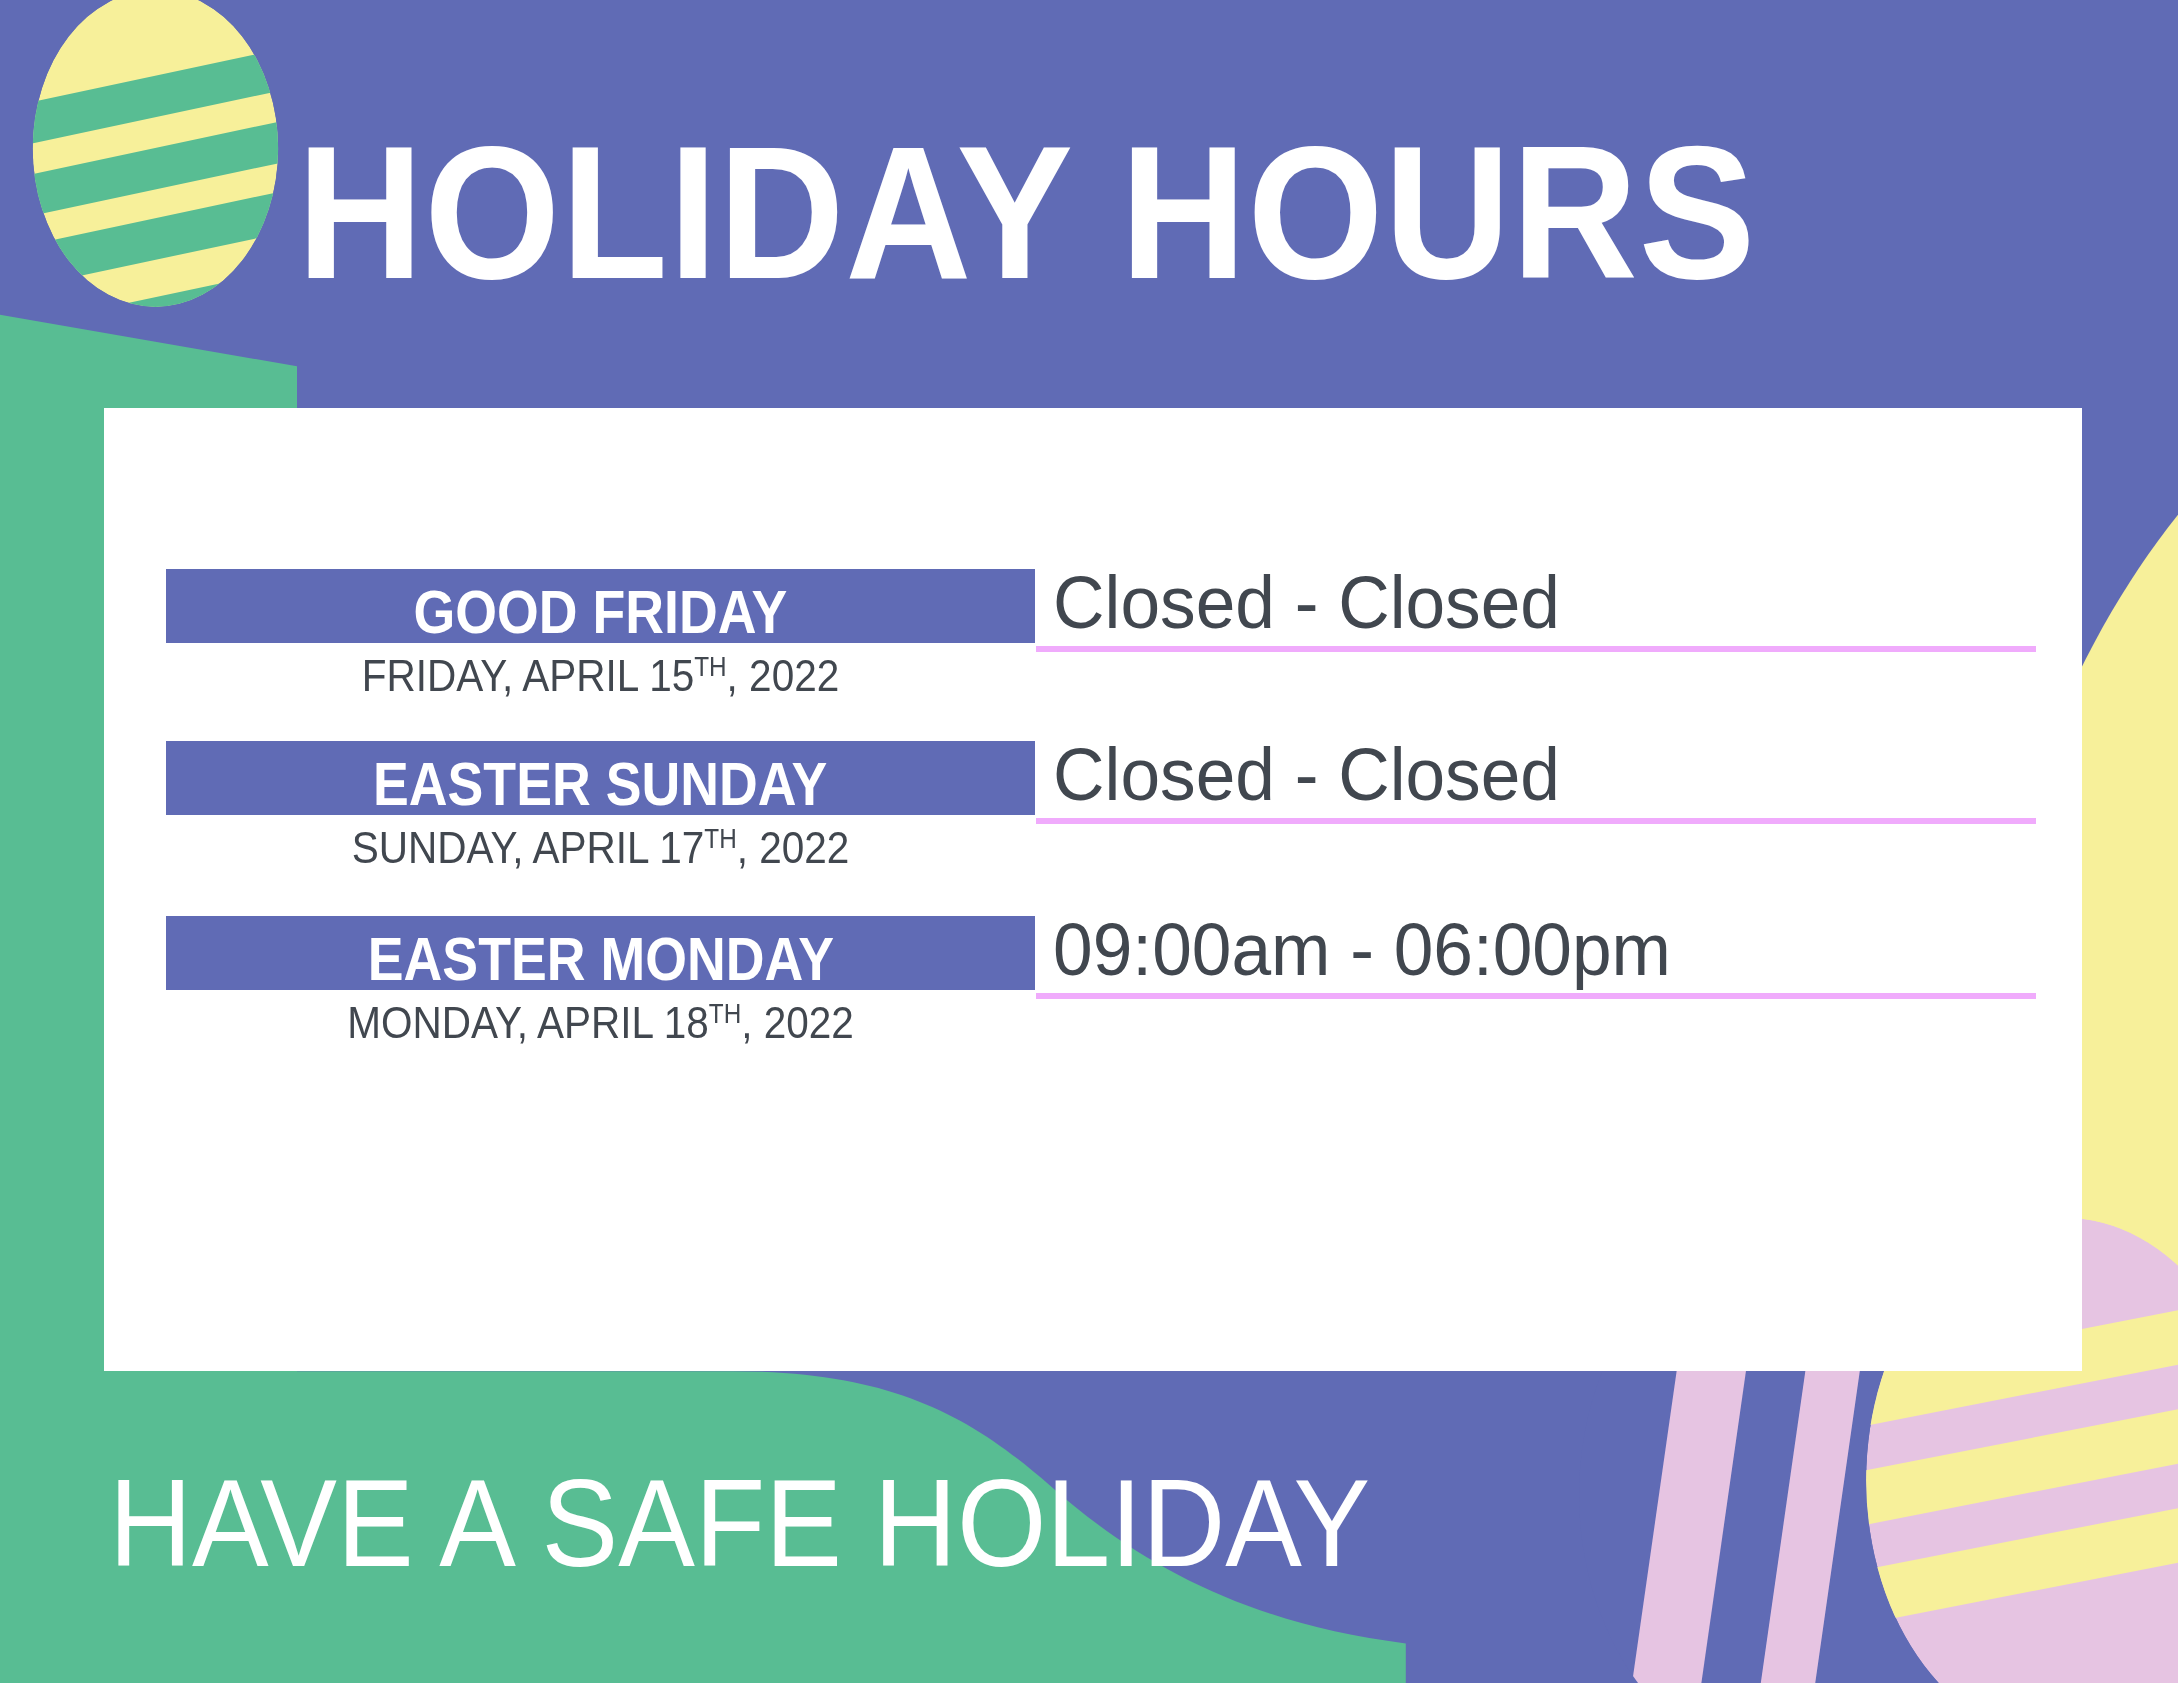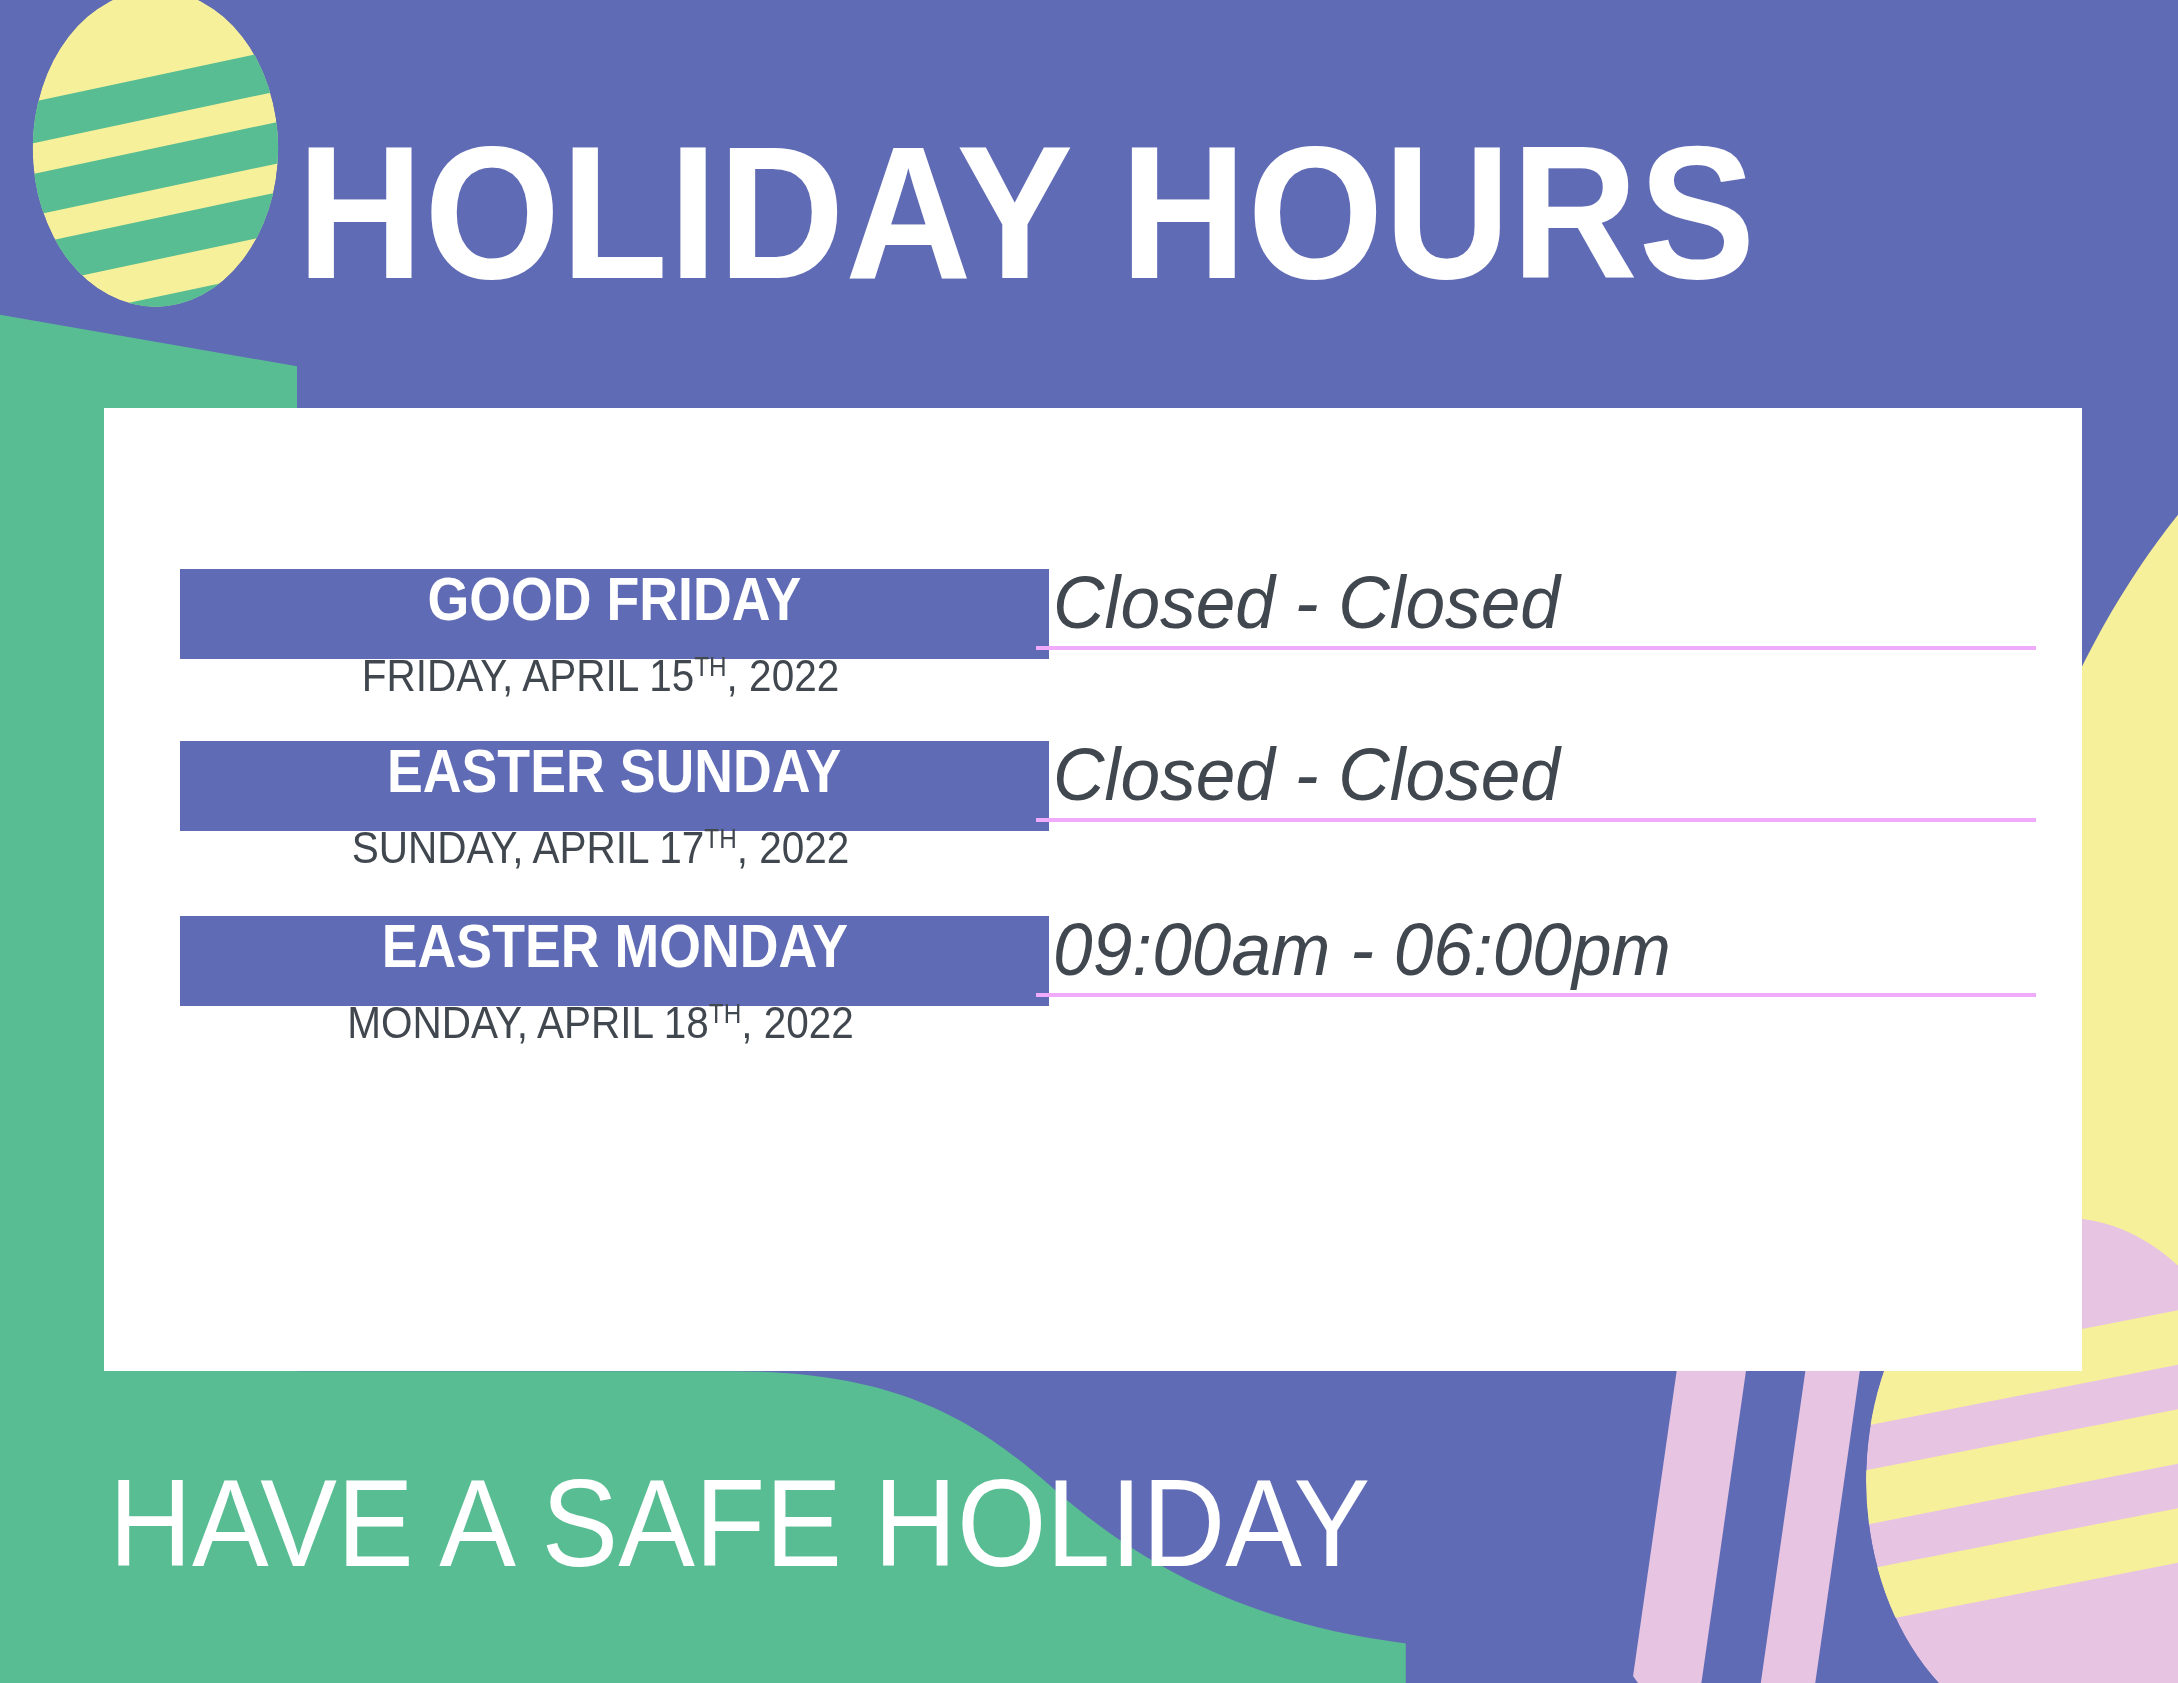--- a/index.html
+++ b/index.html
@@ -65,27 +65,27 @@
     position: absolute;
     left: 0;
     width: 2178px;
   }
   .row-1 { top: 569px; }
   .row-2 { top: 741px; }
   .row-3 { top: 916px; }
 
   .label-bar {
     position: absolute;
-    left: 180px;
+    left: 166px;
     top: 0;
     width: 869px;
-    height: 90px;
+    height: 74px;
     background: #606bb5;
     display: flex;
-    align-items: flex-start;
+    align-items: flex-end;
     justify-content: center;
   }
   .label-text {
     color: #ffffff;
     font-size: 61px;
     font-weight: 700;
     line-height: 1;
     letter-spacing: 0px;
     transform: scaleX(0.88);
     white-space: nowrap;
@@ -107,24 +107,23 @@
     font-size: 0.6em;
     vertical-align: 0.55em;
   }
 
   .hours-wrap {
     position: absolute;
     left: 1036px;
     top: -18px;
     width: 1000px;
     height: 95px;
-    border-bottom: 4px solid #f0abfc;
+    border-bottom: 6px solid #f0abfc;
     display: flex;
     align-items: flex-end;
-    font-style: italic;
   }
   .hours-text {
     color: #41474f;
     font-size: 75px;
     line-height: 1.05;
     padding-left: 18px;
     padding-bottom: 4px;
     transform: scaleX(0.95);
     transform-origin: left bottom;
     white-space: nowrap;

